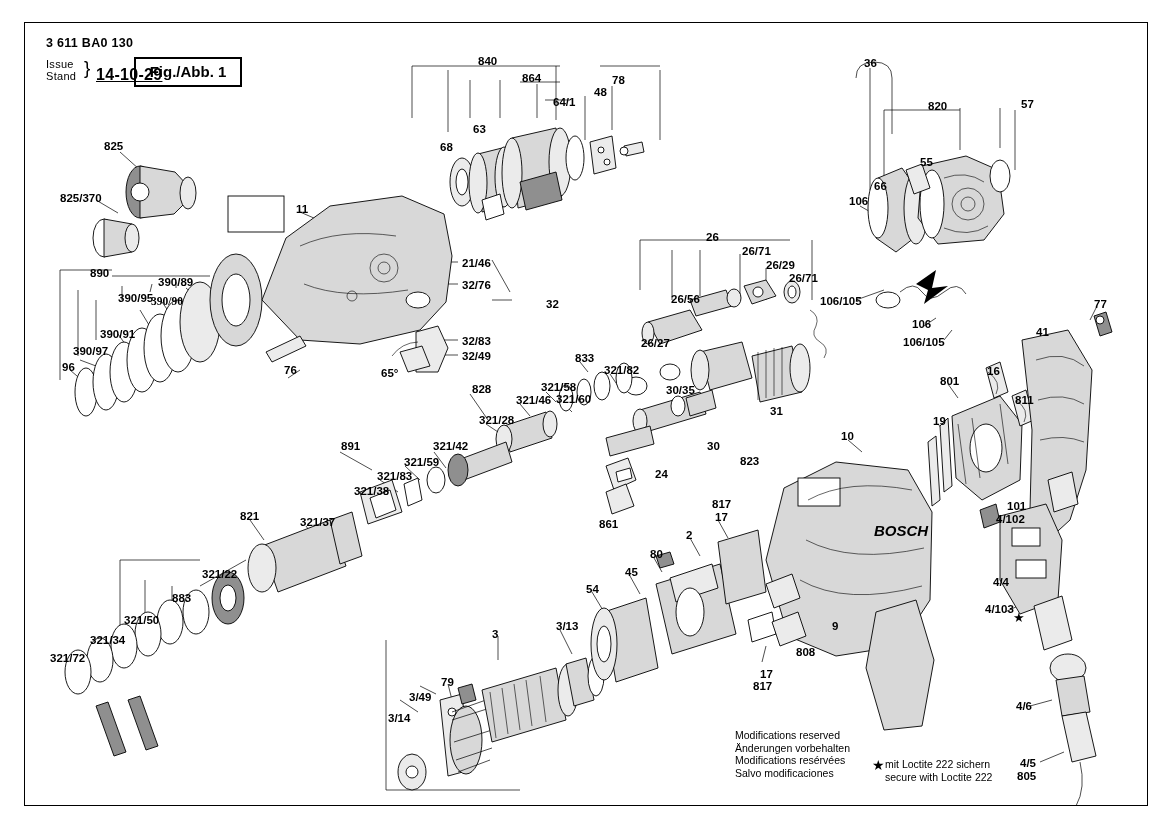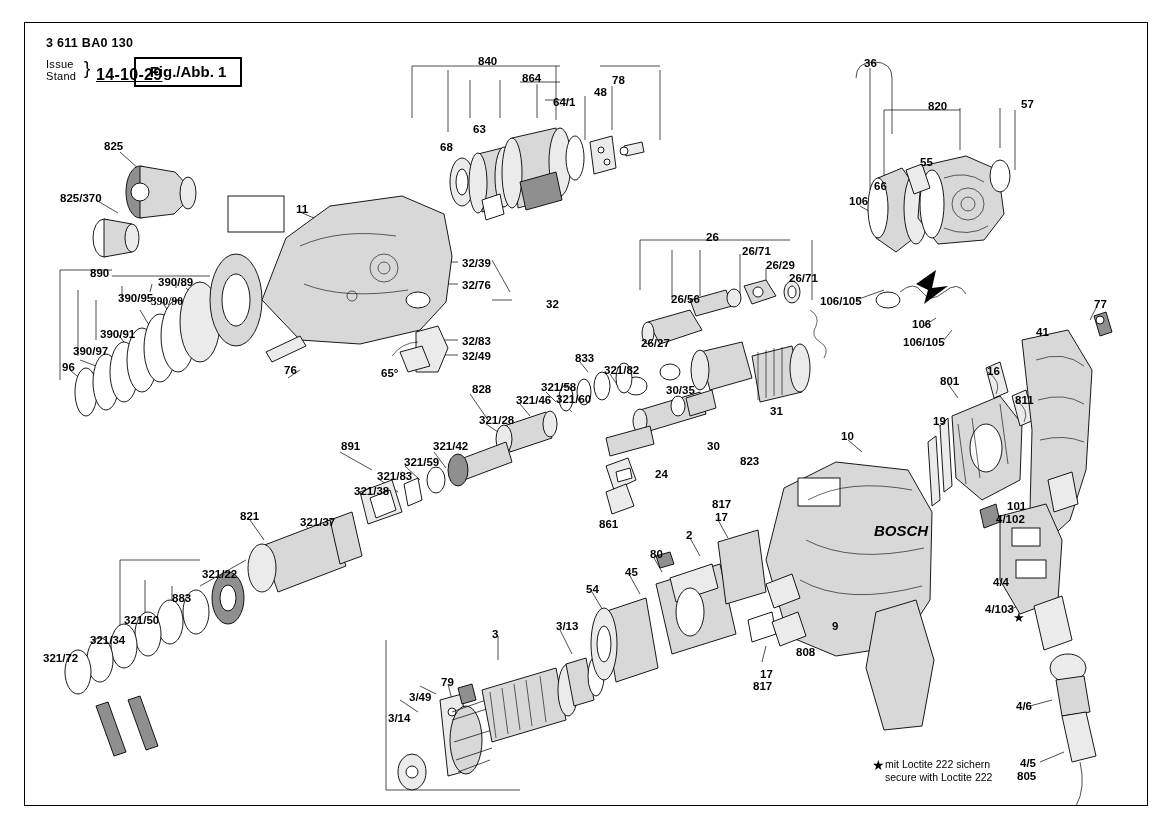--- a/index.html
+++ b/index.html
@@ -35,20 +35,24 @@
   <div class="frame"></div>
 
   <div class="hdr" id="partno">3 611 BA0 130</div>
   <div class="hdr" id="issue">Issue<br>Stand</div>
   <div class="hdr" id="brace">}</div>
   <div class="hdr" id="date">14-10-29</div>
   <div id="figbox">
       <span>Fig./Abb. 1</span>
     </div>
 
+  <div class="note" id="notes1">Modifications reserved
+Änderungen vorbehalten
+Modifications resérvées
+Salvo modificaciones</div>
   <div id="star">★</div>
   <div class="note" id="notes2">mit Loctite 222 sichern
 secure with Loctite 222</div>
   <div id="starlow">★</div>
 
   <svg id="art" viewBox="0 0 1169 826">
 
     <g class="ln">
 
       <path d="M120 152 L140 170"></path>
@@ -362,21 +366,21 @@
       <div class="lbl" style="left: 73px; top: 345px;">390/97</div>
       <div class="lbl" style="left: 62px; top: 361px;">96</div>
       <div class="lbl" style="left: 284px; top: 364px;">76</div>
       <div class="lbl" style="left: 478px; top: 55px;">840</div>
       <div class="lbl" style="left: 522px; top: 72px;">864</div>
       <div class="lbl" style="left: 553px; top: 96px;">64/1</div>
       <div class="lbl" style="left: 594px; top: 86px;">48</div>
       <div class="lbl" style="left: 612px; top: 74px;">78</div>
       <div class="lbl" style="left: 440px; top: 141px;">68</div>
       <div class="lbl" style="left: 473px; top: 123px;">63</div>
-      <div class="lbl" style="left: 462px; top: 257px;">32/39</div>
+      <div class="lbl" style="left: 462px; top: 257px;">21/46</div>
       <div class="lbl" style="left: 462px; top: 279px;">32/76</div>
       <div class="lbl" style="left: 514px; top: 298px; margin-left: 32px;">32</div>
       <div class="lbl" style="left: 462px; top: 335px;">32/83</div>
       <div class="lbl" style="left: 462px; top: 350px;">32/49</div>
       <div class="lbl" style="left: 381px; top: 367px;">65°</div>
       <div class="lbl" style="left: 706px; top: 231px;">26</div>
       <div class="lbl" style="left: 742px; top: 245px;">26/71</div>
       <div class="lbl" style="left: 766px; top: 259px;">26/29</div>
       <div class="lbl" style="left: 789px; top: 272px;">26/71</div>
       <div class="lbl" style="left: 671px; top: 293px;">26/56</div>
@@ -398,21 +402,21 @@
       <div class="lbl" style="left: 433px; top: 440px;">321/42</div>
       <div class="lbl" style="left: 404px; top: 456px;">321/59</div>
       <div class="lbl" style="left: 377px; top: 470px;">321/83</div>
       <div class="lbl" style="left: 354px; top: 485px;">321/38</div>
       <div class="lbl" style="left: 240px; top: 510px;">821</div>
       <div class="lbl" style="left: 300px; top: 516px;">321/37</div>
       <div class="lbl" style="left: 202px; top: 568px;">321/22</div>
       <div class="lbl" style="left: 172px; top: 592px;">883</div>
       <div class="lbl" style="left: 124px; top: 614px;">321/50</div>
       <div class="lbl" style="left: 90px; top: 634px;">321/34</div>
-      <div class="lbl" style="left: 43px; top: 652px;">321/72</div>
+      <div class="lbl" style="left: 50px; top: 652px;">321/72</div>
       <div class="lbl" style="left: 492px; top: 628px;">3</div>
       <div class="lbl" style="left: 556px; top: 620px;">3/13</div>
       <div class="lbl" style="left: 388px; top: 712px;">3/14</div>
       <div class="lbl" style="left: 409px; top: 691px;">3/49</div>
       <div class="lbl" style="left: 441px; top: 676px;">79</div>
       <div class="lbl" style="left: 586px; top: 583px;">54</div>
       <div class="lbl" style="left: 625px; top: 566px;">45</div>
       <div class="lbl" style="left: 650px; top: 548px;">80</div>
       <div class="lbl" style="left: 686px; top: 529px;">2</div>
       <div class="lbl" style="left: 715px; top: 511px;">17</div>

